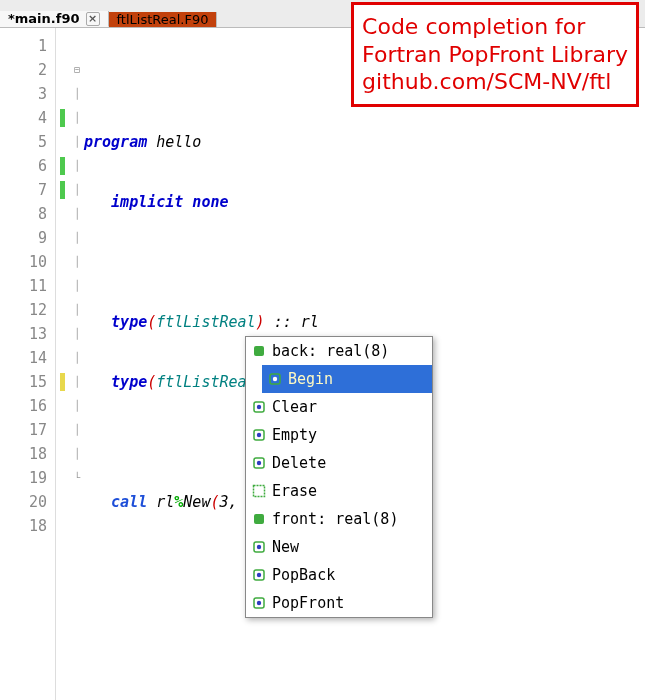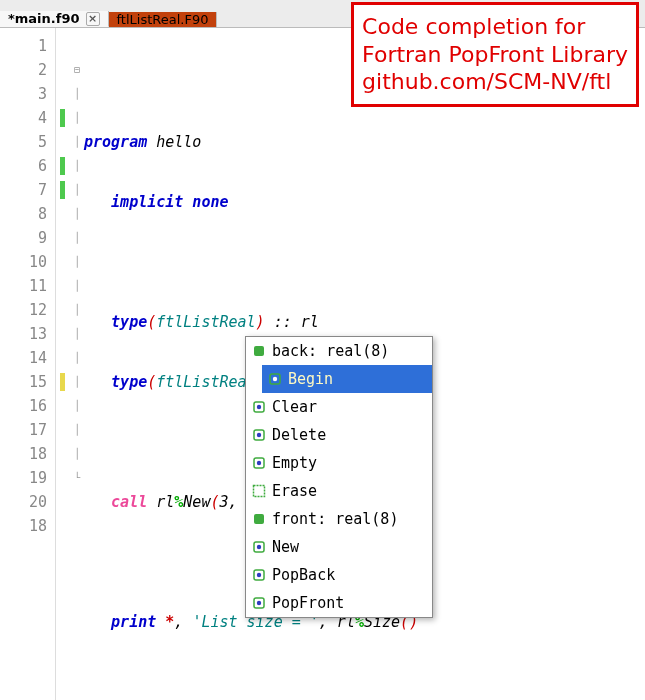--- a/index.html
+++ b/index.html
@@ -90,21 +90,21 @@
     padding-top: 6px;
     position: relative;
     white-space: pre;
     font-style: italic;
   }
   .code .line {
     height: 24px;
     line-height: 24px;
   }
   .kw { color: #0000cc; font-weight: bold; }
-  .call { color: #ec4899; font-weight: bold; }
+  .call { color: #1d4ed8; font-weight: bold; }
   .ty { color: #008080; }
   .str { color: #008080; }
   .op { color: #cc0000; font-weight: bold; }
   .pct { color: #00aa00; font-weight: bold; }
   .par { color: #cc0000; }
   .fn { color: #000; }
   .callout {
     position: absolute;
     top: 2px; right: 6px;
     border: 3px solid #e00000;
@@ -251,21 +251,20 @@
   <div class="code">
     <div class="line"></div>
     <div class="line"><span class="kw">program</span><span> hello</span></div>
     <div class="line">   <span class="kw">implicit none</span></div>
     <div class="line"></div>
     <div class="line">   <span class="kw">type</span><span class="par">(</span><span class="ty">ftlListReal</span><span class="par">)</span><span> :: rl</span></div>
     <div class="line">   <span class="kw">type</span><span class="par">(</span><span class="ty">ftlListRealIterator</span><span class="par">)</span><span> :: it</span></div>
     <div class="line"></div>
     <div class="line">   <span class="call">call</span><span> rl</span><span class="pct">%</span><span class="fn">New</span><span class="par">(</span><span>3, 5.0_8</span><span class="par">)</span></div>
     <div class="line"></div>
-    <div class="line">   <span class="kw">print</span><span class="op"> *</span><span>, </span><span class="str">'List size = '</span><span>, rl</span><span class="pct">%</span><span class="fn">Size</span><span class="par">(</span><span class="par">)</span></div>
     
     
     
     
     
     
     
     
     
     
@@ -299,34 +298,34 @@
       </span>
       <span>Clear</span>
     </div>
     <div class="item">
       <span class="cicon">
         <svg viewBox="0 0 14 14">
           <rect x="2" y="2" width="10" height="10" rx="2" fill="none" stroke="#3fab3f" stroke-width="1.5"></rect>
           <circle cx="7" cy="7" r="2.2" fill="#2e3cc0"></circle>
         </svg>
       </span>
+      <span>Empty</span>
+    </div>
+    <div class="item">
+      <span class="cicon">
+        <svg viewBox="0 0 14 14">
+          <rect x="2" y="2" width="10" height="10" rx="2" fill="none" stroke="#3fab3f" stroke-width="1.5"></rect>
+          <circle cx="7" cy="7" r="2.2" fill="#2e3cc0"></circle>
+        </svg>
+      </span>
       <span>Delete</span>
     </div>
     <div class="item">
       <span class="cicon">
         <svg viewBox="0 0 14 14">
-          <rect x="2" y="2" width="10" height="10" rx="2" fill="none" stroke="#3fab3f" stroke-width="1.5"></rect>
-          <circle cx="7" cy="7" r="2.2" fill="#2e3cc0"></circle>
-        </svg>
-      </span>
-      <span>Empty</span>
-    </div>
-    <div class="item">
-      <span class="cicon">
-        <svg viewBox="0 0 14 14">
           <rect x="1.5" y="1.5" width="11" height="11" fill="none" stroke="#3fab3f" stroke-width="1.5" stroke-dasharray="2 1"></rect>
         </svg>
       </span>
       <span>Erase</span>
     </div>
     <div class="item">
       <span class="cicon">
         <svg viewBox="0 0 14 14">
           <rect x="2" y="2" width="10" height="10" rx="2" fill="#3fab3f"></rect>
         </svg>

